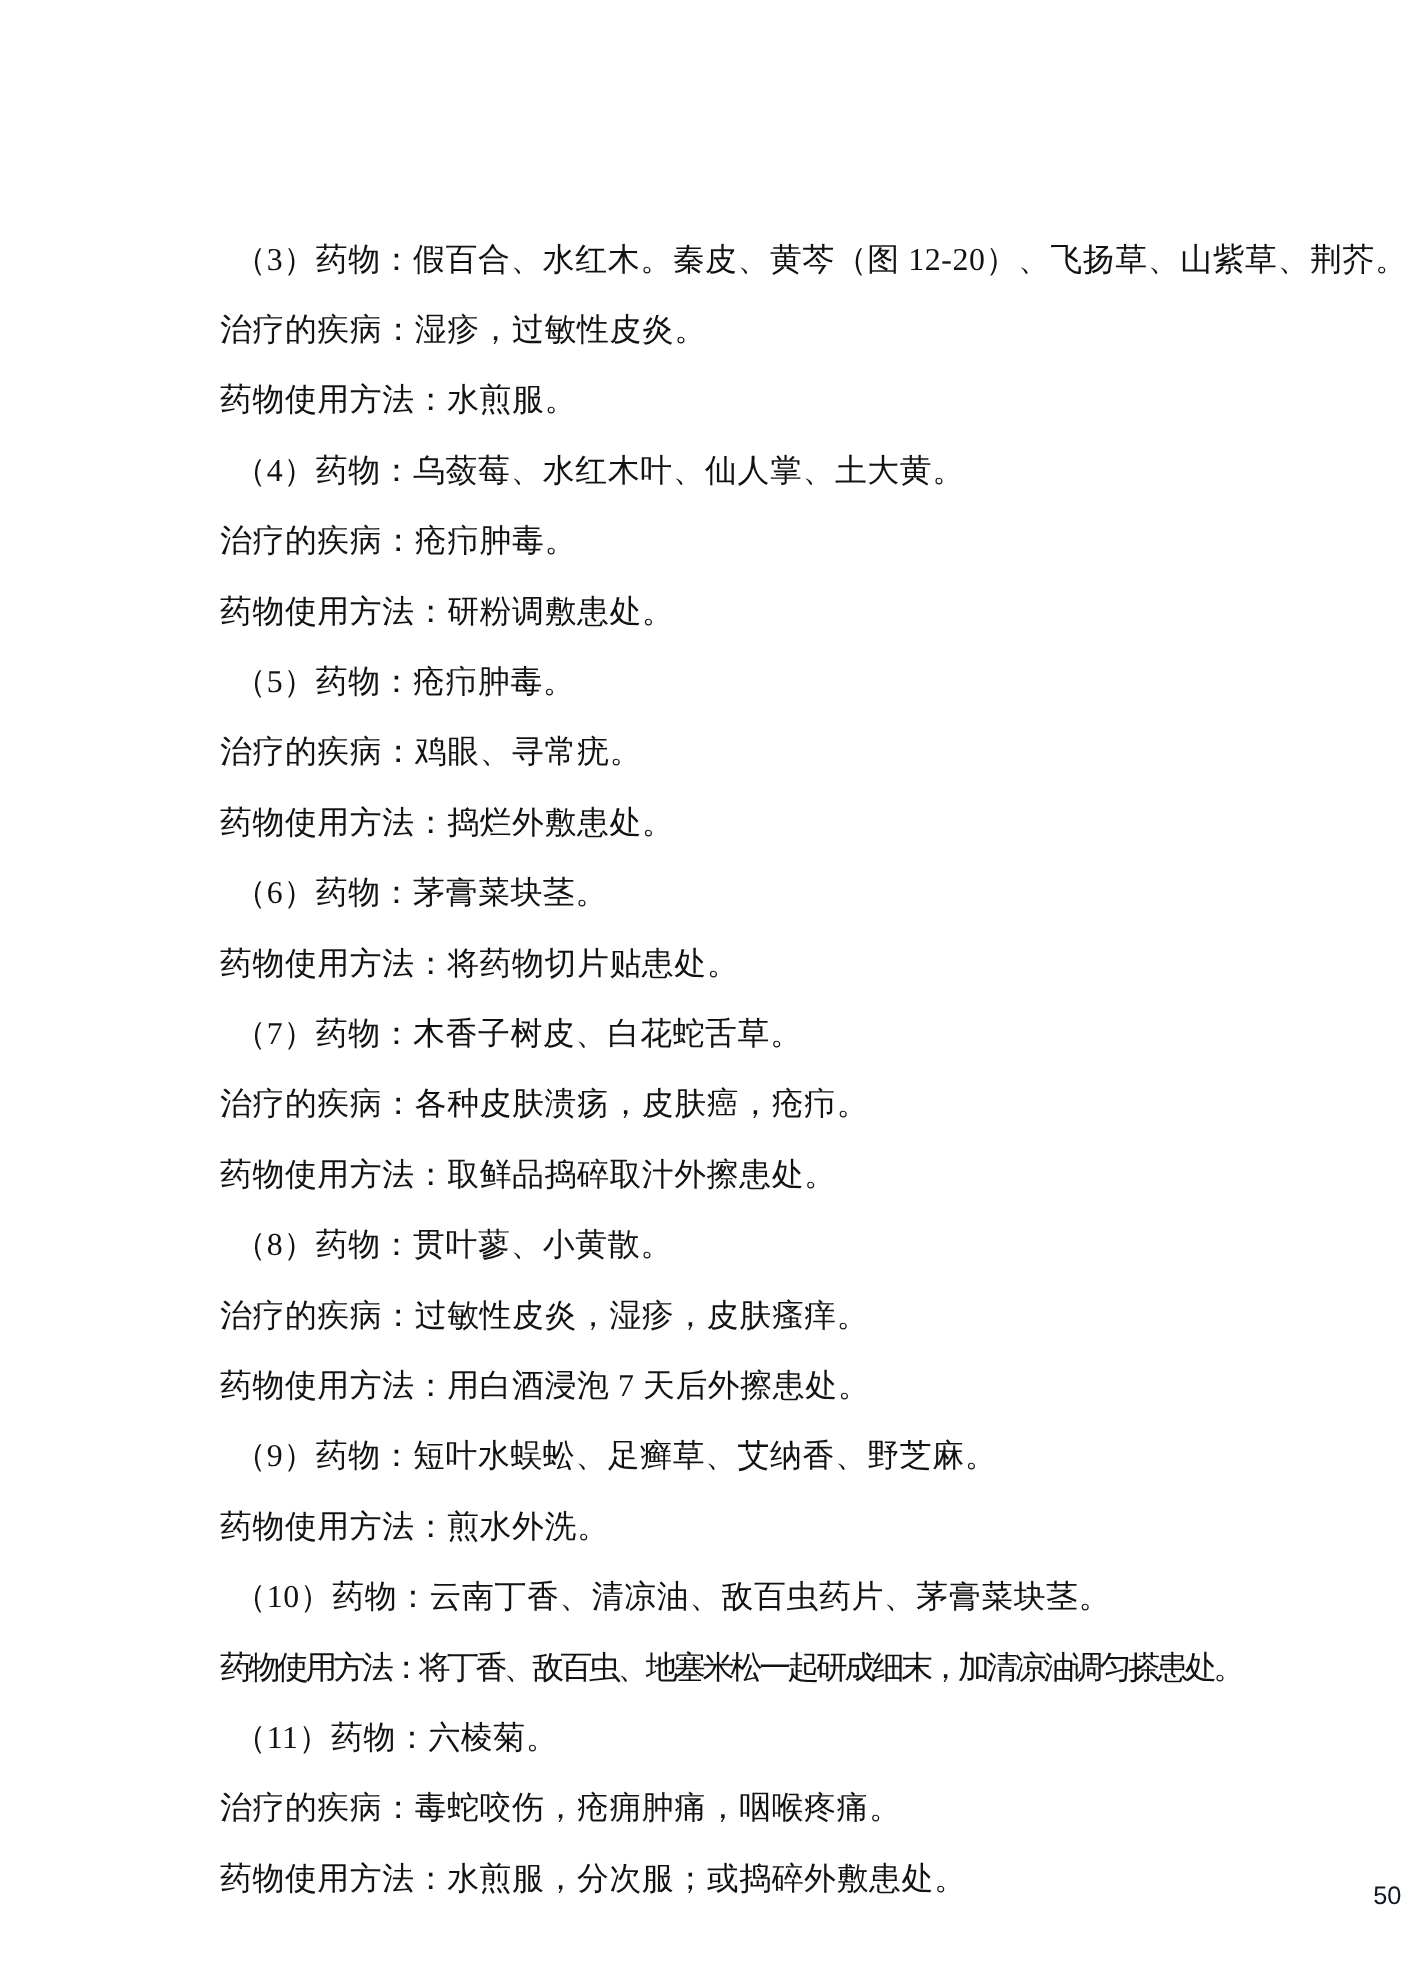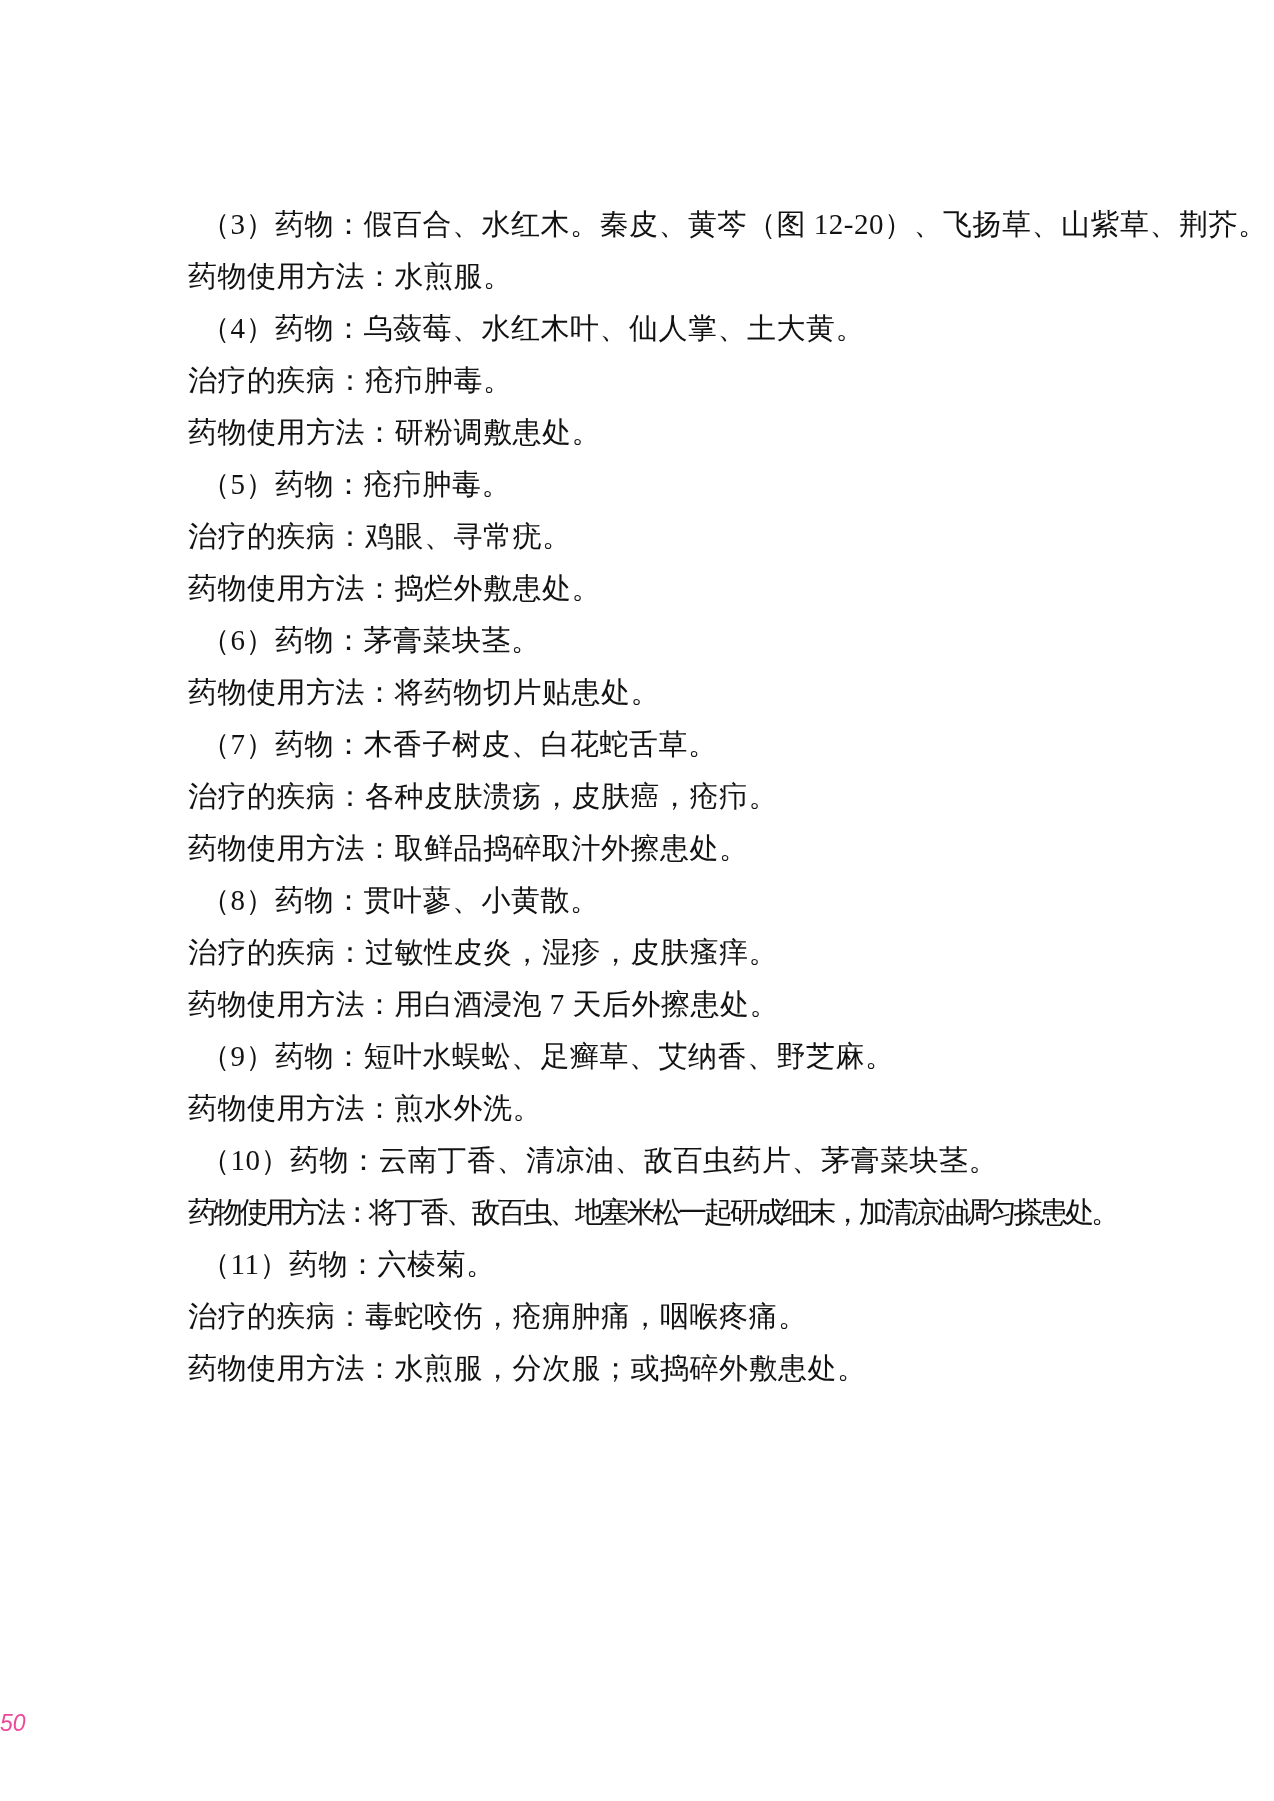--- a/index.html
+++ b/index.html
@@ -16,53 +16,53 @@
     font-family: "Liberation Serif", "DejaVu Serif", serif;
     color: #121212;
   }
   .content {
     position: absolute;
     left: 188px;
     top: 198px;
     width: 916px;
   }
   .line {
-    margin: 0;
+    margin: 12px;
     font-size: 29px;
     line-height: 52px;
     white-space: nowrap;
     letter-spacing: 0.5px;
   }
   .entry-first {
     text-indent: 13px;
   }
   .squeeze {
     letter-spacing: -3.2px;
   }
   .page-number {
     position: absolute;
     top: 1706px;
     left: 0;
     width: 100%;
-    text-align: left;
+    text-align: right;
     font-size: 23px;
     line-height: 34px;
     font-family: "Liberation Sans", "DejaVu Sans", sans-serif;
-    color: #ec4899;
-    font-style: italic;
+    color: #0f172a;
   }
 </style>
 </head>
 <body>
 
 <div class="page">
   <div class="content">
 
     <div>
       <p class="line entry-first"><span>（3）</span><span>药物：</span><span>假百合、水红木。秦皮、黄芩（图 12-20）、飞扬草、山紫草、荆芥。</span></p>
+      <p class="line"><span>治疗的疾病：</span><span>湿疹，过敏性皮炎。</span></p>
       <p class="line"><span>药物使用方法：</span><span>水煎服。</span></p>
     </div>
 
     <div>
       <p class="line entry-first"><span>（4）</span><span>药物：</span><span>乌蔹莓、水红木叶、仙人掌、土大黄。</span></p>
       <p class="line"><span>治疗的疾病：</span><span>疮疖肿毒。</span></p>
       <p class="line"><span>药物使用方法：</span><span>研粉调敷患处。</span></p>
     </div>
 
     <div>

